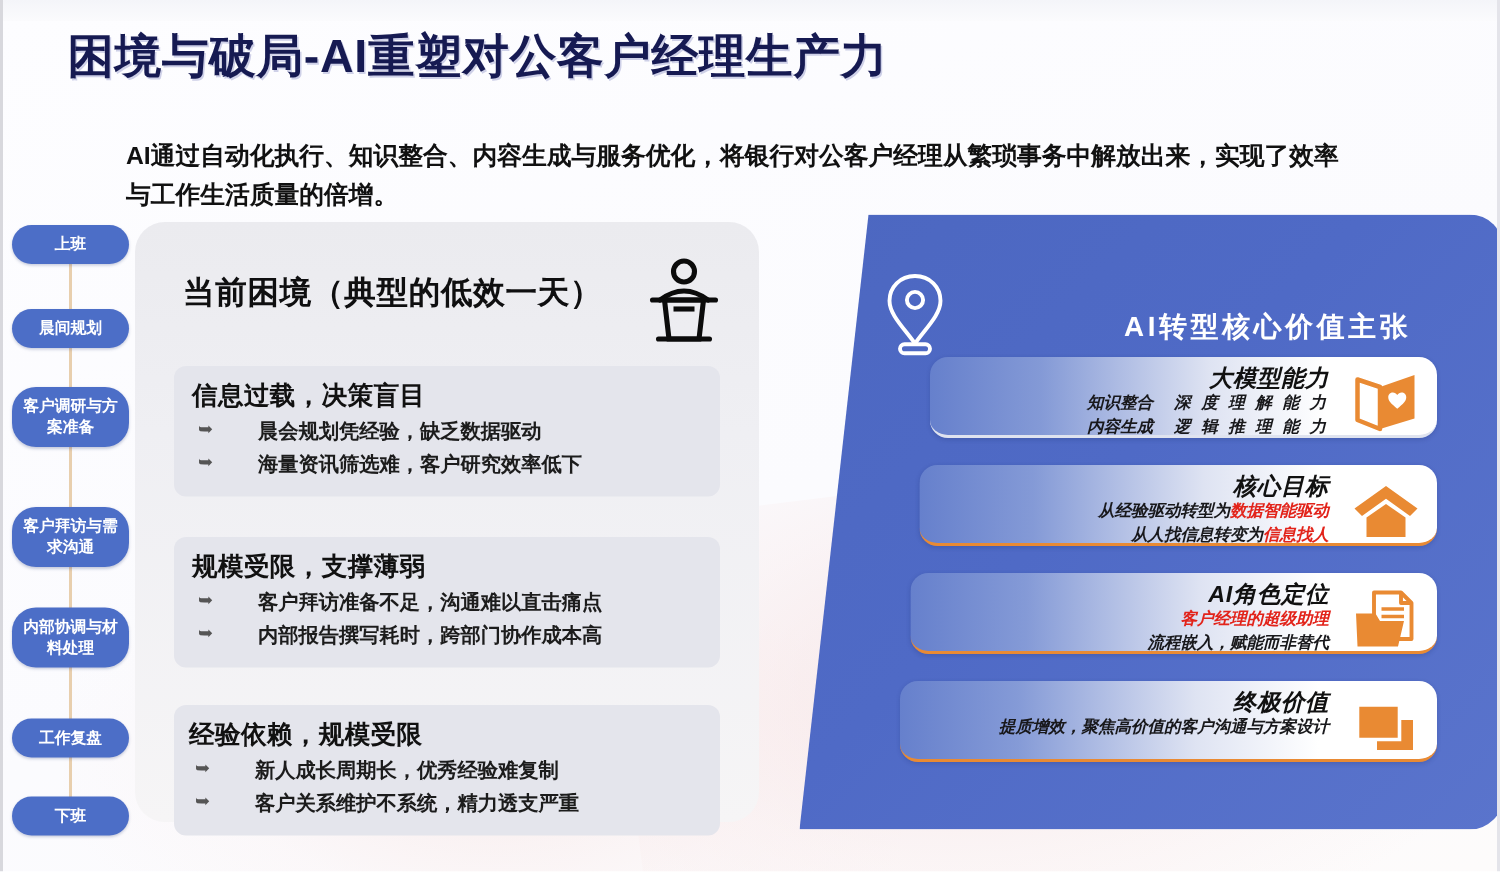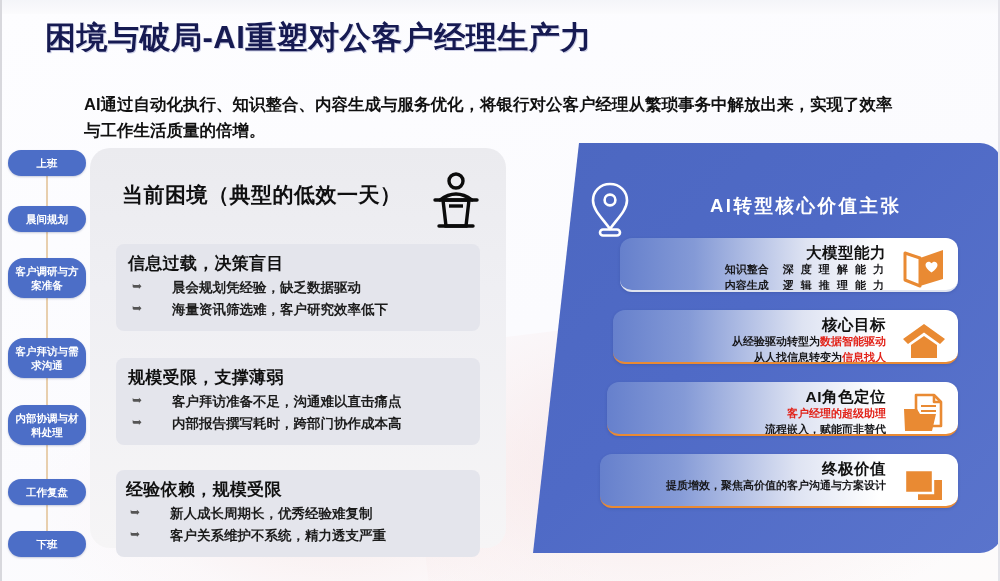--- a/index.html
+++ b/index.html
@@ -134,35 +134,36 @@
     position: absolute; inset: 0;
     background: linear-gradient(135deg,#4c67c0 0%, #4f6ac6 45%, #5a74cc 100%);
     border-radius: 22px;
     clip-path: polygon(15.4% 0%, 100% 0%, 100% 100%, 6.2% 100%);
   }
   #pin-icon {
     position: absolute; left: 88px; top: 38px;
     width: 40px; height: 58px;
   }
   #ai-panel-title {
-    position: absolute; left: 208px; top: 50px;
-    width: 270px; 
+    position: absolute; left: 208px; top: 62px;
+    width: 270px; text-align: center;
     font-size: 18.5px; font-weight: bold;
     color: #ffffff; letter-spacing: 2.5px;
   }
 
   
   .val-card {
     position: absolute;
     height: 54px;
     border-radius: 12px;
     background: linear-gradient(90deg, rgba(104,130,205,.92) 0%, rgba(150,170,220,.75) 22%, rgba(228,232,244,.96) 55%, #ffffff 78%, #ffffff 100%);
     border-bottom: 2px solid #e98a33;
     box-shadow: 0 1px 3px rgba(30,50,110,.22);
     overflow: hidden;
+    font-style: italic;
   }
   .val-card.vc1 { left: 618px; top: 238px; width: 338px; border-bottom-color: #dfe3ef; }
   .val-card.vc2 { left: 611px; top: 310px; width: 345px; }
   .val-card.vc3 { left: 605px; top: 382px; width: 351px; padding-left: 21px; }
   .val-card.vc4 { left: 598px; top: 454px; width: 358px; }
 
   .vc-inner { position: relative; width: 100%; height: 100%; }
   .vc-texts {
     position: absolute; right: 72px; top: 5px;
     text-align: right;

